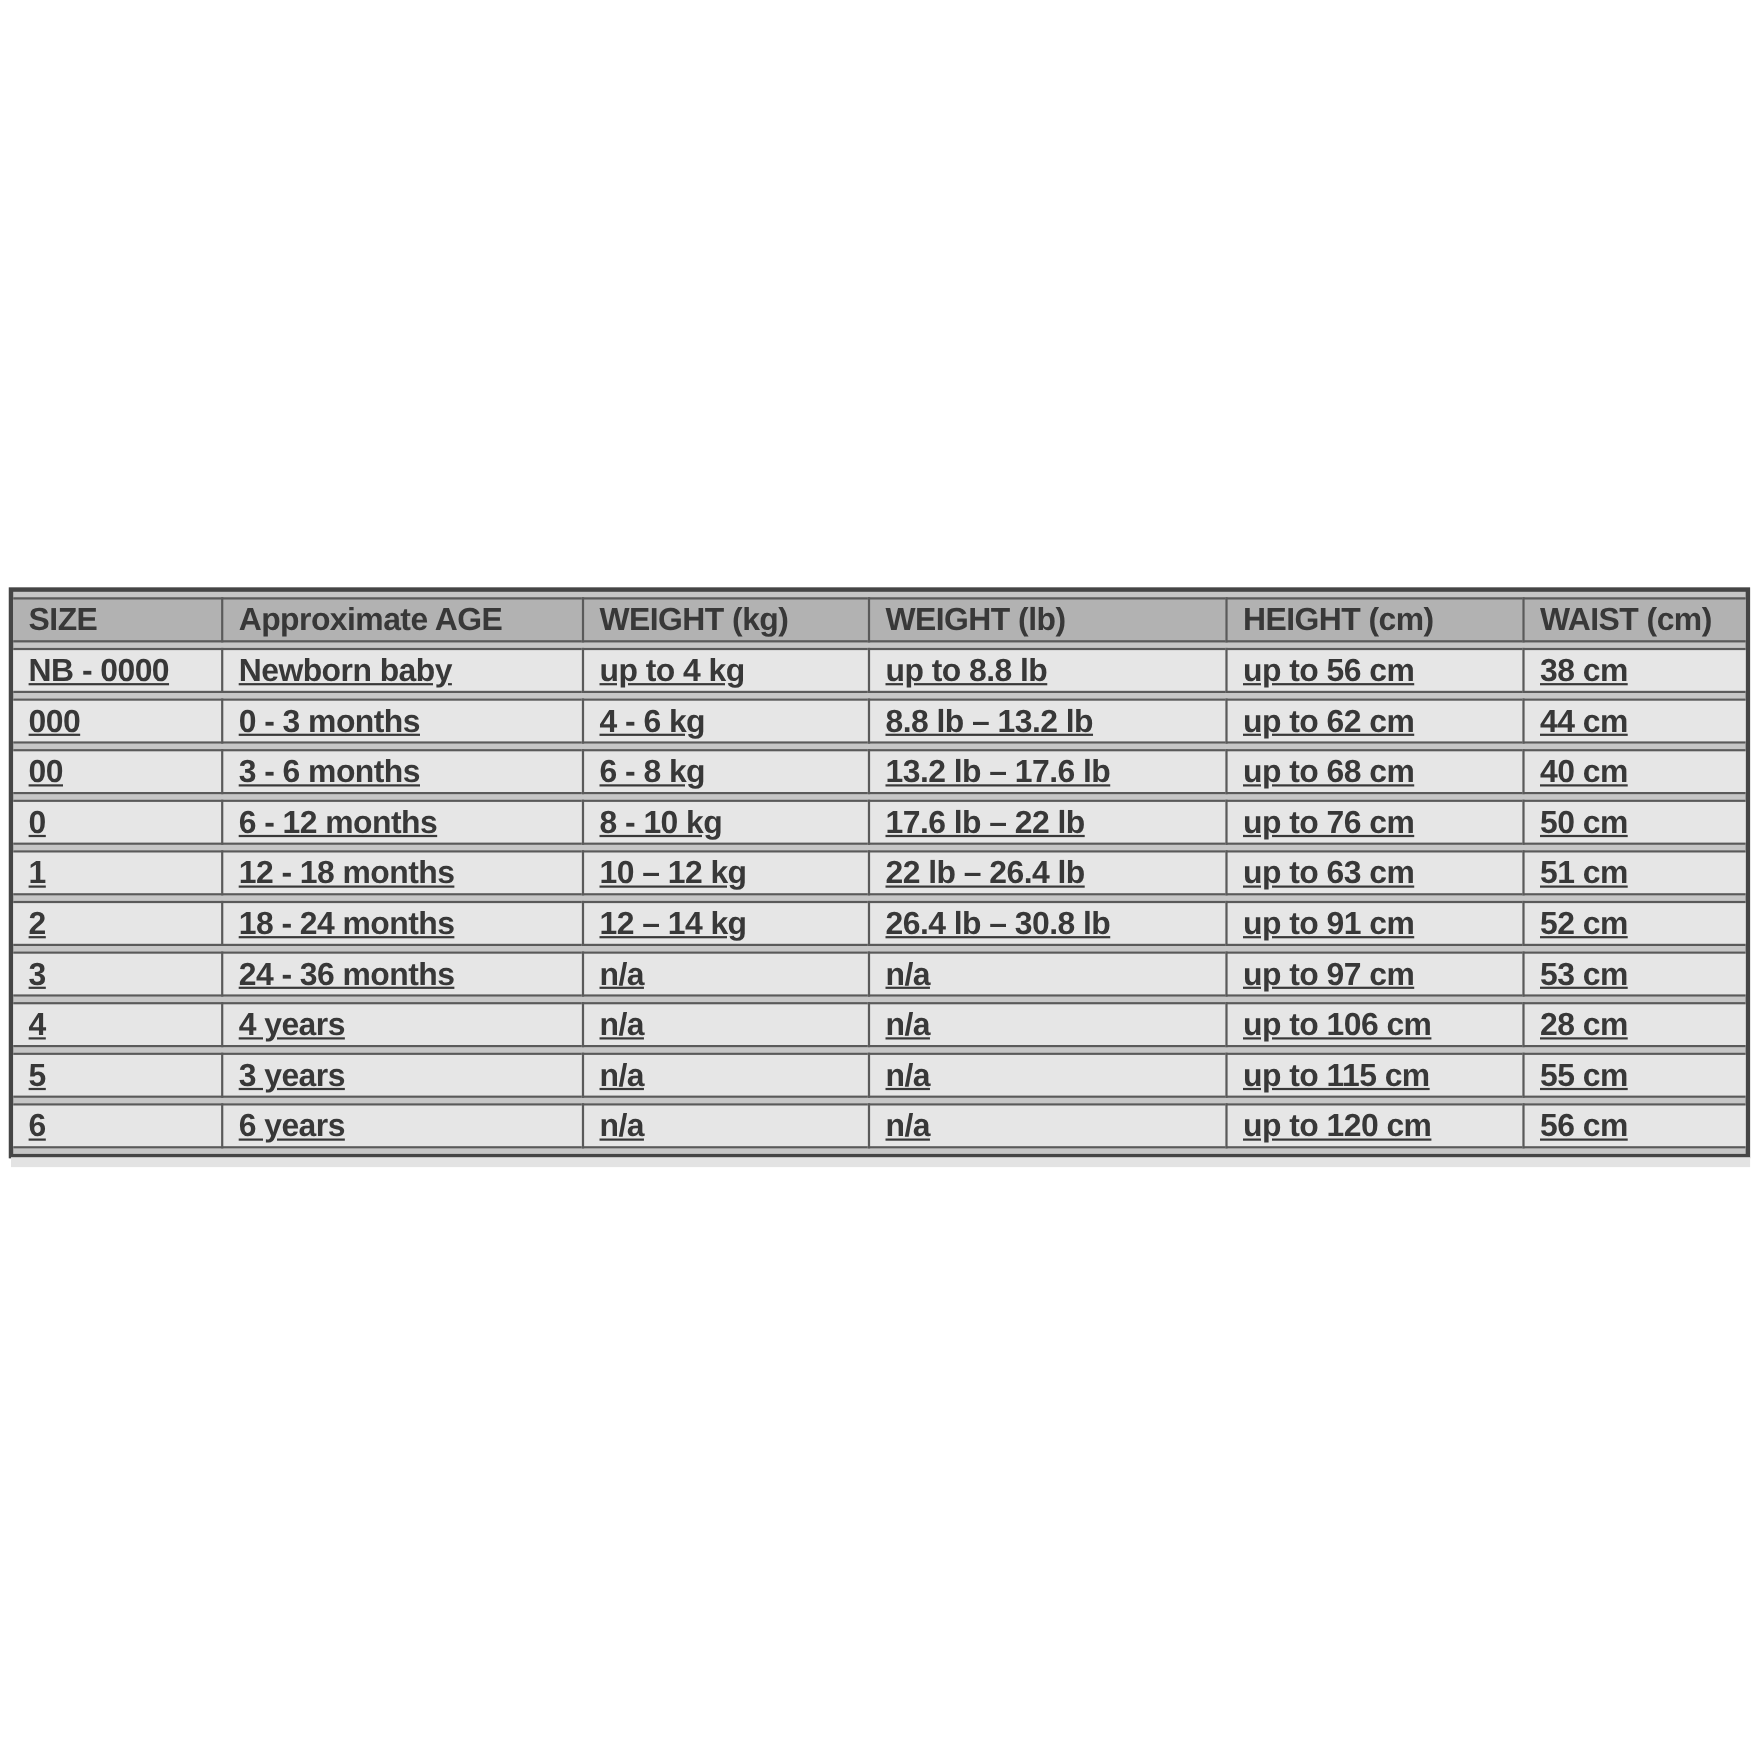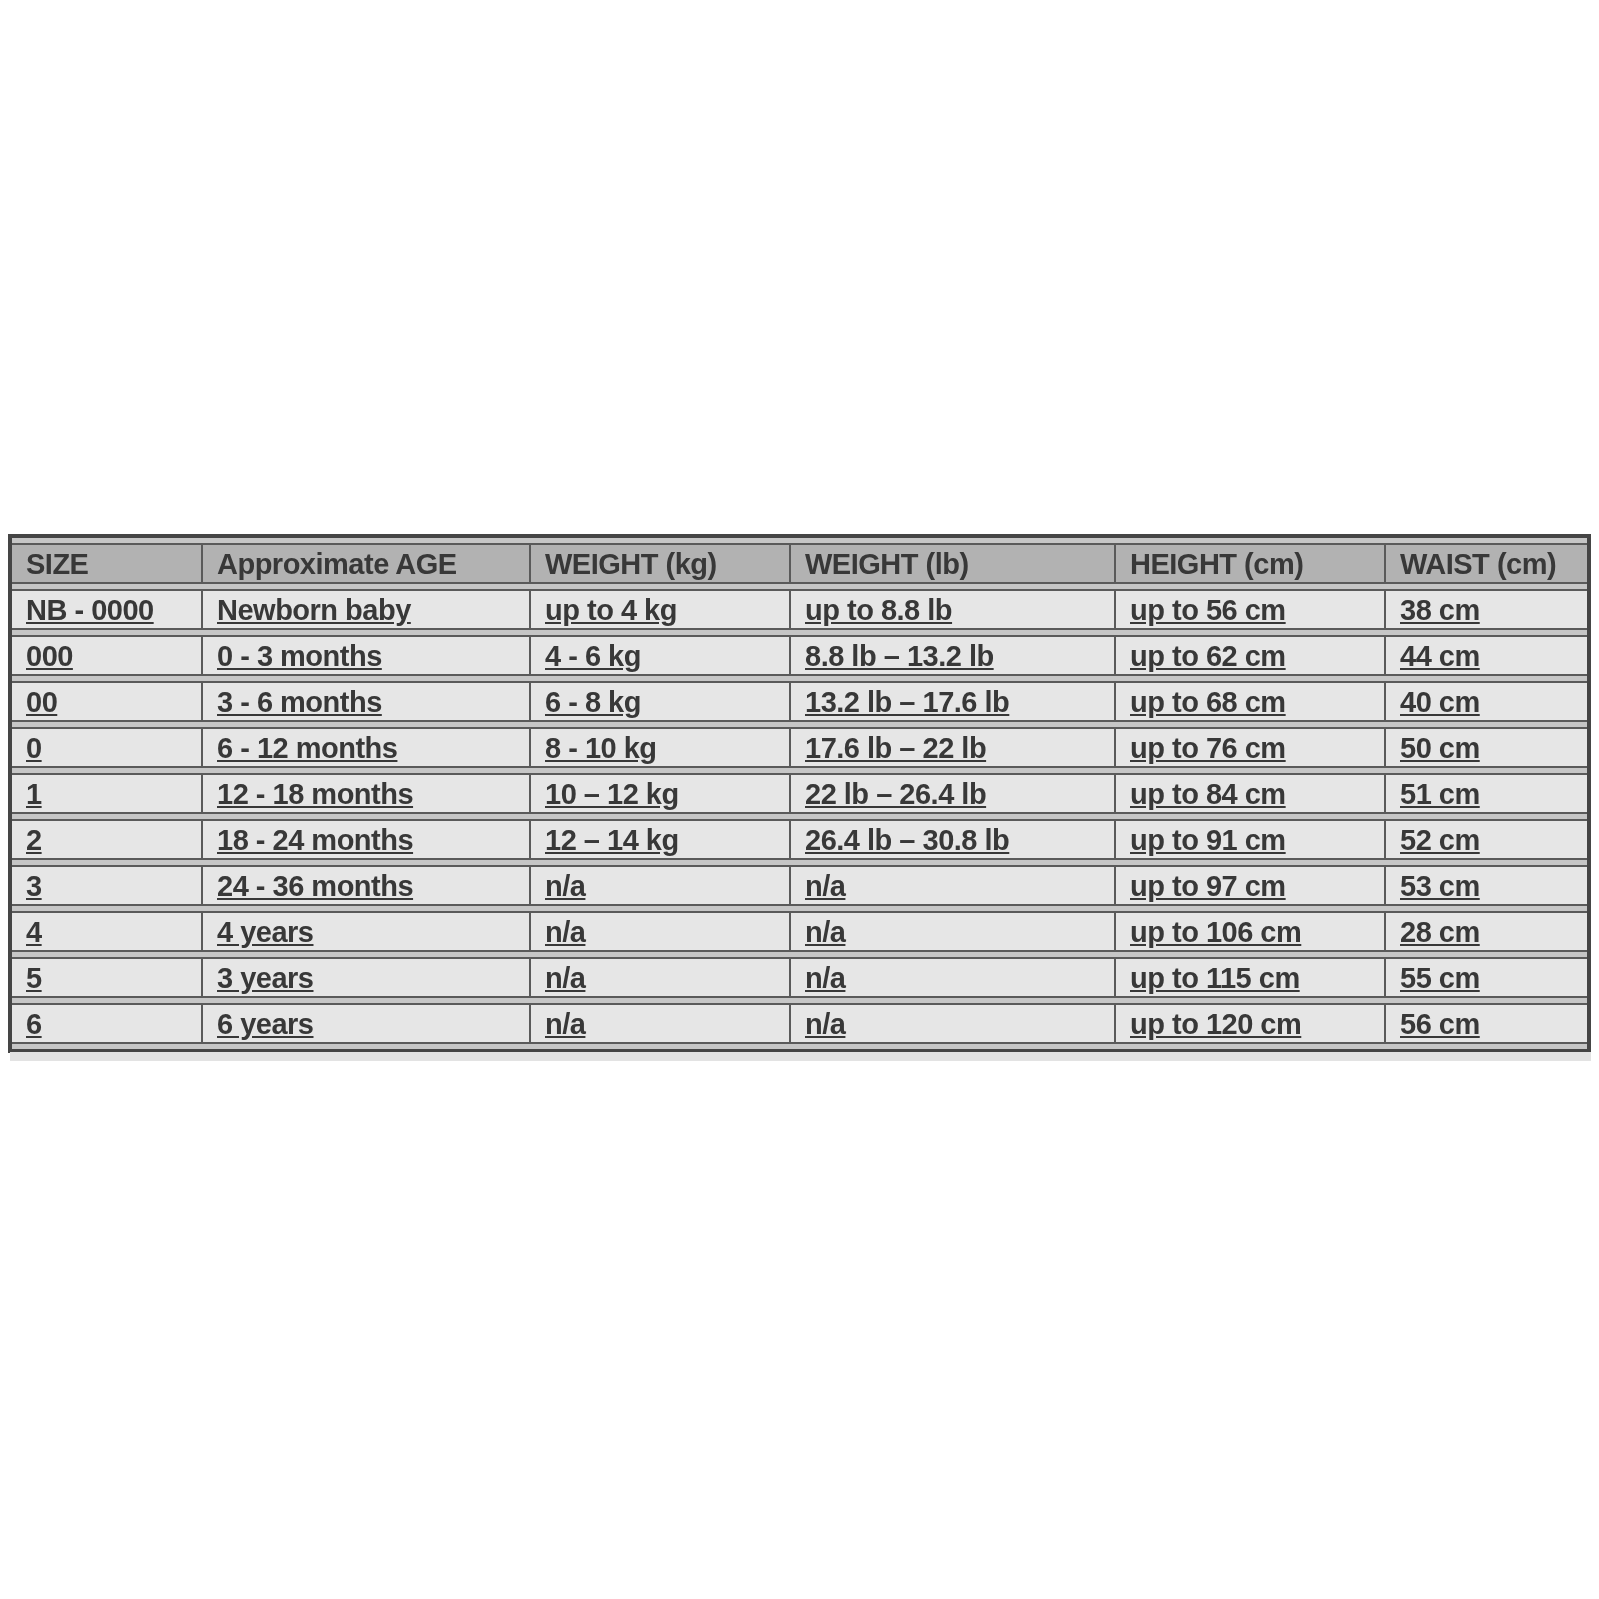--- a/index.html
+++ b/index.html
@@ -127,21 +127,21 @@
             <td>8 - 10 kg</td>
             <td>17.6 lb – 22 lb</td>
             <td>up to 76 cm</td>
             <td>50 cm</td>
           </tr>
           <tr>
             <td>1</td>
             <td>12 - 18 months</td>
             <td>10 – 12 kg</td>
             <td>22 lb – 26.4 lb</td>
-            <td>up to 84 cm</td>
+            <td>up to 63 cm</td>
             <td>51 cm</td>
           </tr>
           <tr>
             <td>2</td>
             <td>18 - 24 months</td>
             <td>12 – 14 kg</td>
             <td>26.4 lb – 30.8 lb</td>
             <td>up to 91 cm</td>
             <td>52 cm</td>
           </tr>

